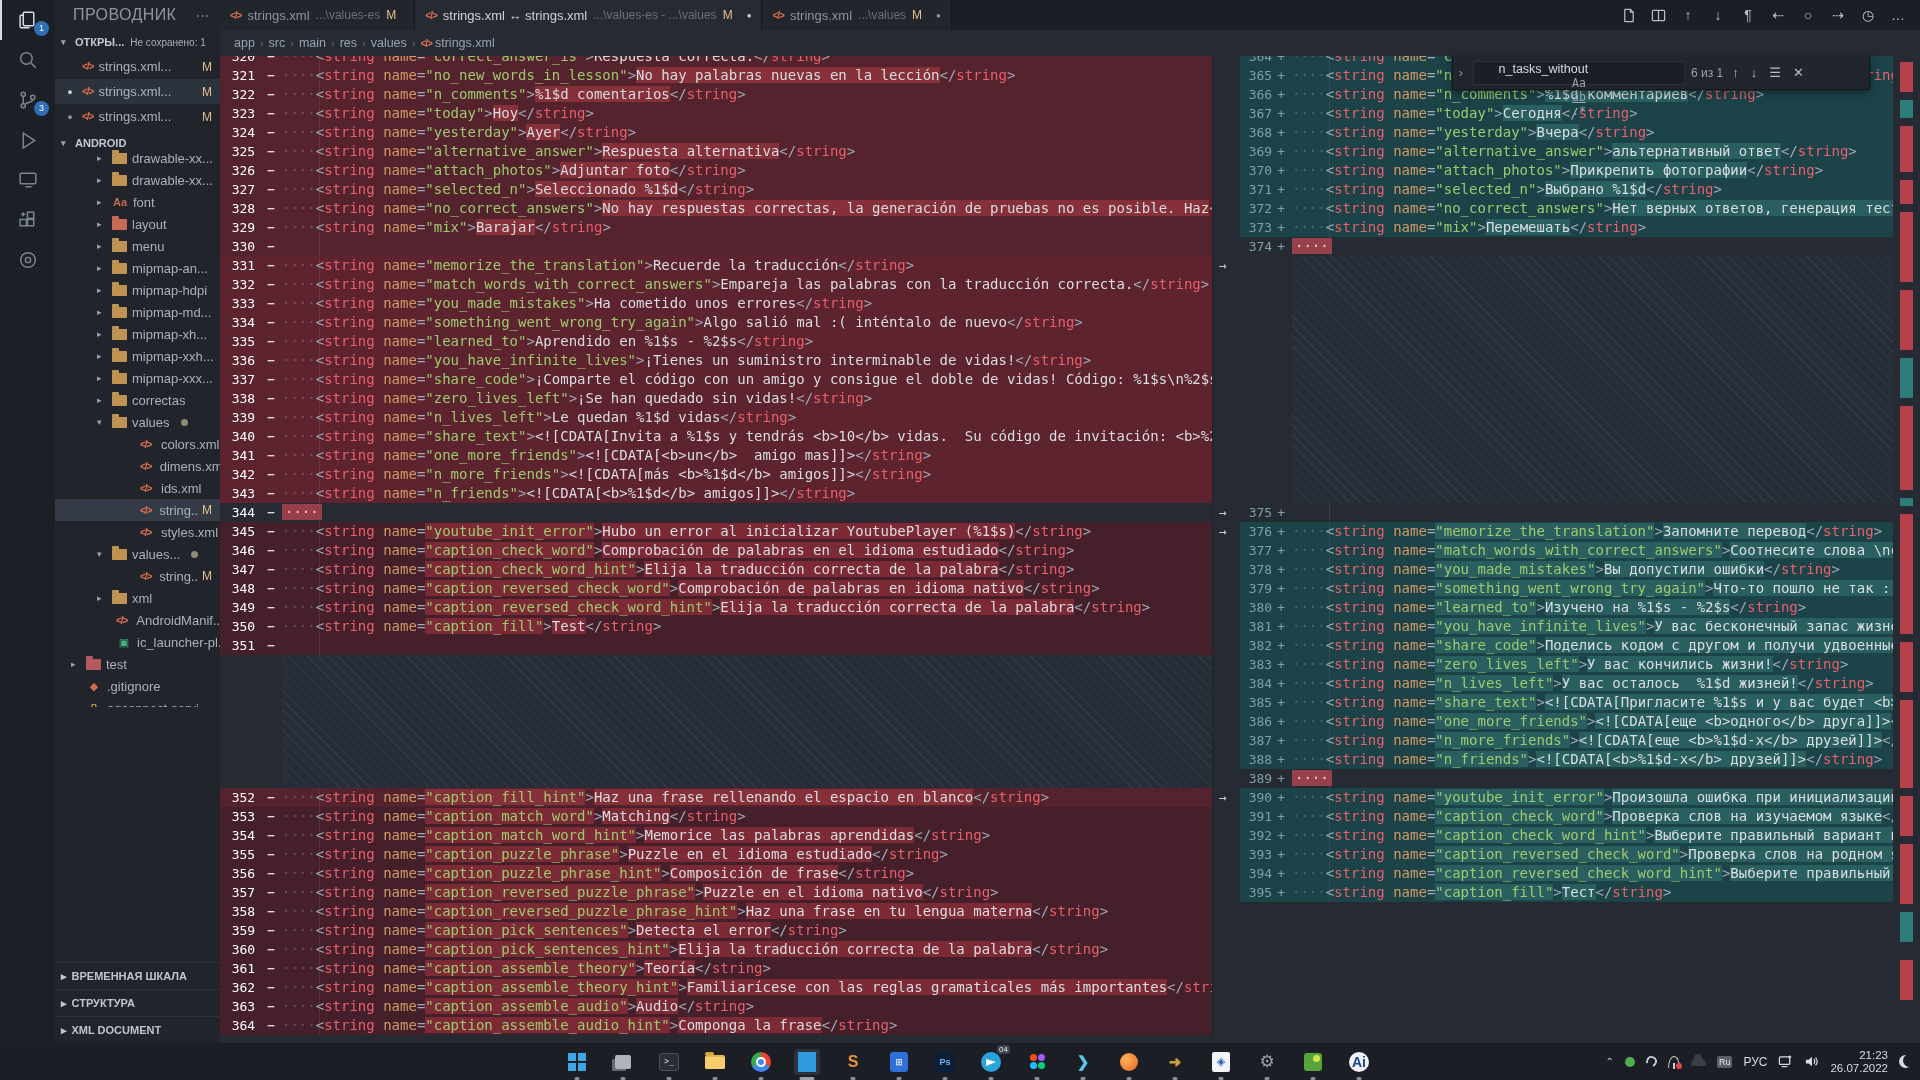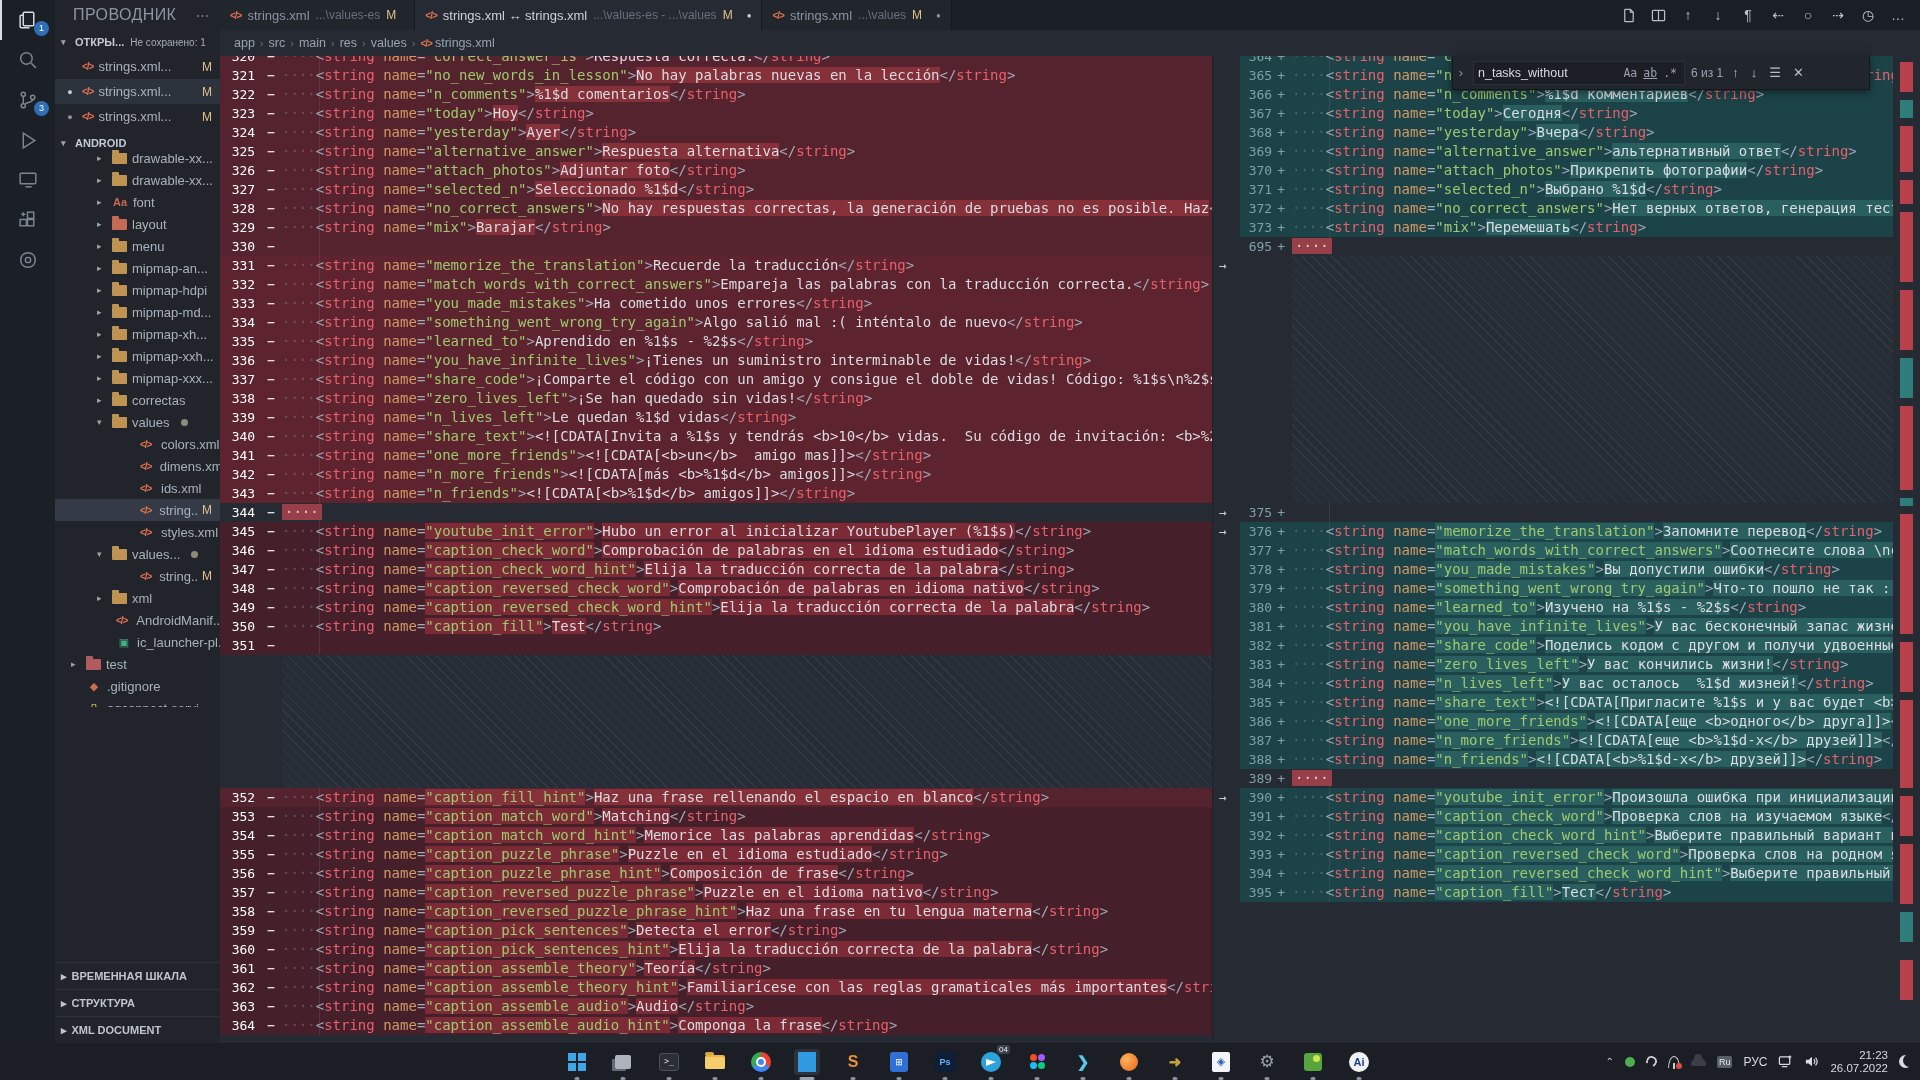--- a/index.html
+++ b/index.html
@@ -92,21 +92,21 @@
   #center-gutter { position:absolute; left:1212px; top:56px; width:28px; height:987px; background:#262b33; border-left:1px solid #1d2128; z-index:2; }
   .carrow { position:absolute; left:6px; color:#c6ccd6; font-size:13px; font-family:"DejaVu Sans Mono", monospace; }
 
   #ruler { position:absolute; left:1893px; top:56px; width:27px; height:987px; background:#262b33; z-index:2; }
   .rmark { position:absolute; left:7px; width:13px; }
 
   
   #find { position:absolute; left:1452px; top:56px; width:418px; height:34px; background:#21252c; border:1px solid #14171c;
     border-top:none; box-shadow:0 2px 8px rgba(0,0,0,.5); display:flex; align-items:center; gap:6px; padding:0 6px 0 2px; z-index:8; }
   #find-toggle { color:#8b93a1; font-size:13px; width:12px; text-align:center; }
-  #find-input-box { width:212px; height:24px; background:#1b1e24; border:1px solid #2a2f38; display:flex; align-items:center; padding:0 4px; }
+  #find-input-box { width:212px; height:24px; background:#1b1e24; border:1px solid #2a2f38; display:flex; align-items:center; padding:0 4px;flex-direction:column; }
   #find-input { flex:1; min-width:0; background:transparent; border:none; outline:none; color:#d5d9e0; font-size:12.5px;
     font-family:"Liberation Sans", sans-serif; }
   .find-opt { color:#9aa2b0; font-size:11.5px; padding:0 3px; flex:none; font-family:"DejaVu Sans Mono", monospace; }
   .find-opt.on { text-decoration:underline; }
   #find-count { color:#9aa2b0; font-size:12px; white-space:nowrap; }
   .find-btn { color:#b9bfc9; font-size:13px; padding:0 3px; }
 
   
   #taskbar { position:absolute; left:0; top:1043px; width:1920px; height:37px; background:#1b1e24; z-index:10; }
   #tb-center { position:absolute; left:0; right:0; top:0; height:37px; display:flex; align-items:center; justify-content:flex-start; gap:20px; padding-left:564px; }
@@ -136,21 +136,21 @@
   .i-telegram:before { content:""; position:absolute; left:5px; top:7px; border-left:10px solid #fff; border-top:3px solid transparent; border-bottom:4px solid transparent; }
   .i-figma { display:grid; grid-template-columns:7px 7px; gap:1px; }
   .i-figma div { width:7px; height:7px; border-radius:50%; }
   .i-cyanarrow { color:#56c8ea; font-size:15px; font-weight:bold; }
   .i-orange { width:18px; height:18px; border-radius:50%; background:radial-gradient(circle at 35% 35%, #ffb35c, #e8641f); }
   .i-goldarrow { color:#c9a23f; font-size:15px; font-weight:bold; }
   .i-bluepat { width:18px; height:20px; background:#f2f4f7; border-radius:2px; color:#2b5fb8; font-size:11px; display:flex; align-items:center; justify-content:center; }
   .i-gear { color:#9aa2ae; font-size:17px; }
   .i-green { width:18px; height:18px; border-radius:3px; background:#57a33c; position:relative; }
   .i-green:before { content:""; position:absolute; right:2px; top:2px; width:7px; height:7px; border-radius:50%; background:#cfe84f; }
-  .i-ai { width:20px; height:20px; border-radius:50%; background:#f0f2f5; color:#1d3f8f; font-size:11px; font-weight:bold;
+  .i-ai { width:20px; height:20px; border-radius:50%; background:#f0f2f5; color:#1d3f8f; font-size:14px; font-weight:bold;
     display:flex; align-items:center; justify-content:center; }
   #tb-tray { position:absolute; right:8px; top:0; height:37px; display:flex; align-items:center; gap:11px; color:#d7dbe2; }
   .tray-ico { display:flex; align-items:center; justify-content:center; }
   .tray-ico svg { width:15px; height:15px; stroke:#d7dbe2; fill:none; stroke-width:1.3; }
   #tray-rubadge { background:#5a6069; color:#e3e6ea; font-size:9px; border-radius:2px; padding:1px 2px; }
   #tray-lang { font-size:12px; }
   #tray-clock { text-align:right; font-size:11.5px; line-height:13px; }
   .moon { width:13px; height:13px; border-radius:50%; box-shadow:inset 4px -1px 0 0 #d8dce2; }
   .chev-up { font-size:10px; color:#d7dbe2; }
   .tray-dot-green { width:10px; height:10px; border-radius:50%; background:#4fae4f; }
@@ -522,21 +522,21 @@
         <div class="row t-sliverR"><span class="gut"><span class="num">364</span><span class="sign">+</span></span><span class="code"><span class="wsd">····</span><span class="p">&lt;</span><span class="tag">string</span><span class="attr"> name</span><span class="p">=</span><span class="str">"correct_answer_is"</span><span class="p">&gt;</span><span class="p">&lt;/</span><span class="tag">string</span><span class="p">&gt;</span></span></div>
         <div class="row t-add"><span class="gut"><span class="num">365</span><span class="sign">+</span></span><span class="code"><span class="wsd">····</span><span class="p">&lt;</span><span class="tag">string</span><span class="attr"> name</span><span class="p">=</span><span class="str">"no_new_words_in_lesson"</span><span class="p">&gt;</span><span class="txt hl">Нет новых слов в уроке</span><span class="p">&lt;/</span><span class="tag">string</span></span></div>
         <div class="row t-add"><span class="gut"><span class="num">366</span><span class="sign">+</span></span><span class="code"><span class="wsd">····</span><span class="p">&lt;</span><span class="tag">string</span><span class="attr"> name</span><span class="p">=</span><span class="str">"n_comments"</span><span class="p">&gt;</span><span class="txt hl">%1$d комментариев</span><span class="p">&lt;/</span><span class="tag">string</span><span class="p">&gt;</span></span></div>
         <div class="row t-add"><span class="gut"><span class="num">367</span><span class="sign">+</span></span><span class="code"><span class="wsd">····</span><span class="p">&lt;</span><span class="tag">string</span><span class="attr"> name</span><span class="p">=</span><span class="str">"today"</span><span class="p">&gt;</span><span class="txt hl">Сегодня</span><span class="p">&lt;/</span><span class="tag">string</span><span class="p">&gt;</span></span></div>
         <div class="row t-add"><span class="gut"><span class="num">368</span><span class="sign">+</span></span><span class="code"><span class="wsd">····</span><span class="p">&lt;</span><span class="tag">string</span><span class="attr"> name</span><span class="p">=</span><span class="str">"yesterday"</span><span class="p">&gt;</span><span class="txt hl">Вчера</span><span class="p">&lt;/</span><span class="tag">string</span><span class="p">&gt;</span></span></div>
         <div class="row t-add"><span class="gut"><span class="num">369</span><span class="sign">+</span></span><span class="code"><span class="wsd">····</span><span class="p">&lt;</span><span class="tag">string</span><span class="attr"> name</span><span class="p">=</span><span class="str">"alternative_answer"</span><span class="p">&gt;</span><span class="txt hl">альтернативный ответ</span><span class="p">&lt;/</span><span class="tag">string</span><span class="p">&gt;</span></span></div>
         <div class="row t-add"><span class="gut"><span class="num">370</span><span class="sign">+</span></span><span class="code"><span class="wsd">····</span><span class="p">&lt;</span><span class="tag">string</span><span class="attr"> name</span><span class="p">=</span><span class="str">"attach_photos"</span><span class="p">&gt;</span><span class="txt hl">Прикрепить фотографии</span><span class="p">&lt;/</span><span class="tag">string</span><span class="p">&gt;</span></span></div>
         <div class="row t-add"><span class="gut"><span class="num">371</span><span class="sign">+</span></span><span class="code"><span class="wsd">····</span><span class="p">&lt;</span><span class="tag">string</span><span class="attr"> name</span><span class="p">=</span><span class="str">"selected_n"</span><span class="p">&gt;</span><span class="txt hl">Выбрано %1$d</span><span class="p">&lt;/</span><span class="tag">string</span><span class="p">&gt;</span></span></div>
         <div class="row t-add"><span class="gut"><span class="num">372</span><span class="sign">+</span></span><span class="code"><span class="wsd">····</span><span class="p">&lt;</span><span class="tag">string</span><span class="attr"> name</span><span class="p">=</span><span class="str">"no_correct_answers"</span><span class="p">&gt;</span><span class="txt hl">Нет верных ответов, генерация теста невозможна</span></span></div>
         <div class="row t-add"><span class="gut"><span class="num">373</span><span class="sign">+</span></span><span class="code"><span class="wsd">····</span><span class="p">&lt;</span><span class="tag">string</span><span class="attr"> name</span><span class="p">=</span><span class="str">"mix"</span><span class="p">&gt;</span><span class="txt hl">Перемешать</span><span class="p">&lt;/</span><span class="tag">string</span><span class="p">&gt;</span></span></div>
-        <div class="row t-ws"><span class="gut"><span class="num">695</span><span class="sign">+</span></span><span class="code"><span class="wsblock">····</span></span></div>
+        <div class="row t-ws"><span class="gut"><span class="num">374</span><span class="sign">+</span></span><span class="code"><span class="wsblock">····</span></span></div>
         <div class="spacer" style="height: 247px;">
           <div class="sgut"></div>
           <div class="sstripes"></div>
         </div>
         <div class="row t-blank-plain"><span class="gut"><span class="num">375</span><span class="sign">+</span></span><span class="code"></span></div>
         <div class="row t-add"><span class="gut"><span class="num">376</span><span class="sign">+</span></span><span class="code"><span class="wsd">····</span><span class="p">&lt;</span><span class="tag">string</span><span class="attr"> name</span><span class="p">=</span><span class="str hl">"memorize_the_translation"</span><span class="p">&gt;</span><span class="txt hl">Запомните перевод</span><span class="p">&lt;/</span><span class="tag">string</span><span class="p">&gt;</span></span></div>
         <div class="row t-add"><span class="gut"><span class="num">377</span><span class="sign">+</span></span><span class="code"><span class="wsd">····</span><span class="p">&lt;</span><span class="tag">string</span><span class="attr"> name</span><span class="p">=</span><span class="str hl">"match_words_with_correct_answers"</span><span class="p">&gt;</span><span class="txt hl">Соотнесите слова \nс правильным переводом</span></span></div>
         <div class="row t-add"><span class="gut"><span class="num">378</span><span class="sign">+</span></span><span class="code"><span class="wsd">····</span><span class="p">&lt;</span><span class="tag">string</span><span class="attr"> name</span><span class="p">=</span><span class="str hl">"you_made_mistakes"</span><span class="p">&gt;</span><span class="txt hl">Вы допустили ошибки</span><span class="p">&lt;/</span><span class="tag">string</span><span class="p">&gt;</span></span></div>
         <div class="row t-add"><span class="gut"><span class="num">379</span><span class="sign">+</span></span><span class="code"><span class="wsd">····</span><span class="p">&lt;</span><span class="tag">string</span><span class="attr"> name</span><span class="p">=</span><span class="str hl">"something_went_wrong_try_again"</span><span class="p">&gt;</span><span class="txt hl">Что-то пошло не так :( попробуйте еще раз</span></span></div>
         <div class="row t-add"><span class="gut"><span class="num">380</span><span class="sign">+</span></span><span class="code"><span class="wsd">····</span><span class="p">&lt;</span><span class="tag">string</span><span class="attr"> name</span><span class="p">=</span><span class="str hl">"learned_to"</span><span class="p">&gt;</span><span class="txt hl">Изучено на %1$s - %2$s</span><span class="p">&lt;/</span><span class="tag">string</span><span class="p">&gt;</span></span></div>

